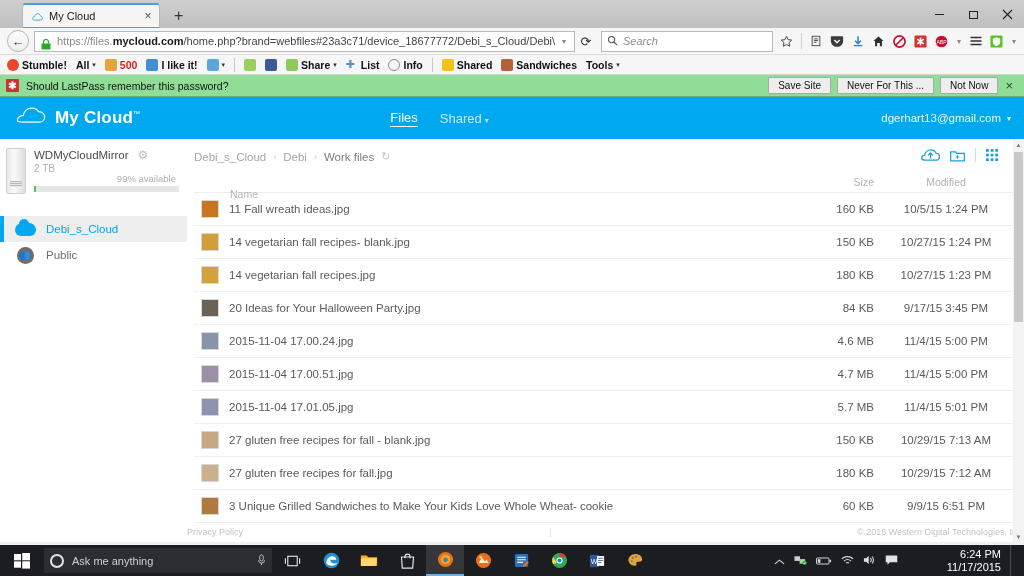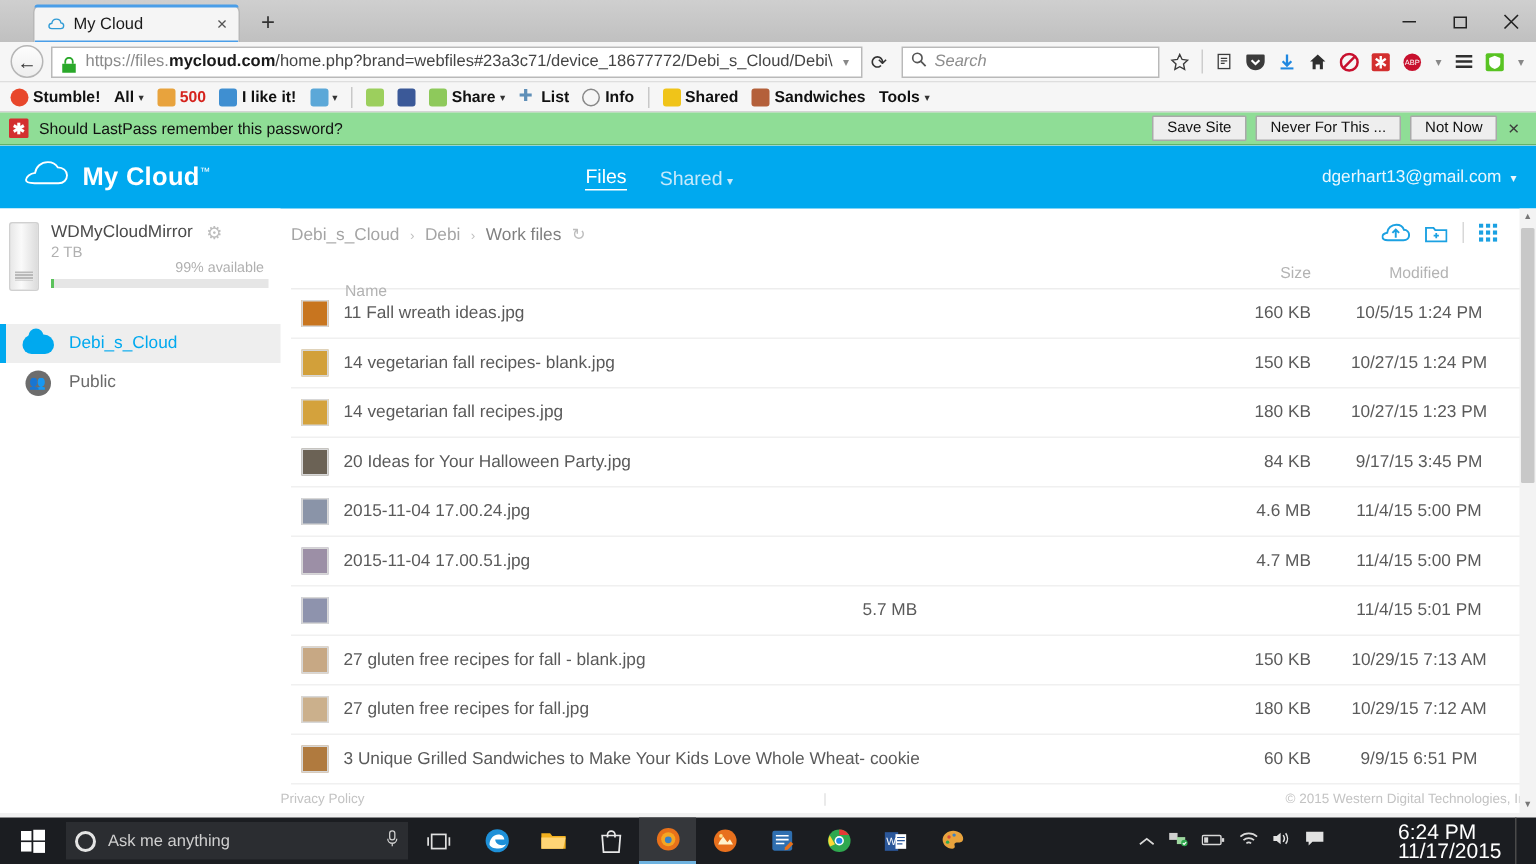--- a/index.html
+++ b/index.html
@@ -169,21 +169,21 @@
     display: flex; align-items: center; height: 22px; font-size: 10.5px; color: #b3b3b3;
     margin-top: 8px; border-bottom: 1px solid #ededed;
   }
   .c-name { flex: 1; padding-left: 36px; margin-top: 24px; }
   .c-size { width: 120px; text-align: right; }
   .c-mod  { width: 150px; text-align: center; padding-right: 6px;}
 
   .rows { }
   .row {
     display: flex; align-items: center; height: 33px;
-    border-bottom: 1px solid #f0f0f0; font-size: 11.5px; color: #5a5a5a; justify-content: space-between;
+    border-bottom: 1px solid #f0f0f0; font-size: 11.5px; color: #5a5a5a;
   }
   .thumb { width: 18px; height: 18px; flex: 0 0 18px; margin: 0 10px 0 7px; border: 1px solid #d7d7d7; }
   .row .name { flex: 1; white-space: nowrap; overflow: hidden; text-overflow: ellipsis; padding-right: 8px;}
   .row .size { width: 120px; text-align: right; }
   .row .mod  { width: 150px; text-align: center; padding-right: 6px;}
 
   .footer {
     position: absolute; left: 0; right: 0; bottom: 0; height: 20px;
     display: flex; align-items: center; justify-content: space-between;
     font-size: 9px; color: #c3c3c3; gap: 9px;
@@ -205,21 +205,21 @@
   .cortana {
     width: 228px; height: 25px; background: #2b2d31; display: flex; align-items: center;
     padding: 0 6px; gap: 8px;
   }
   .cortana-ring { width: 14px; height: 14px; border: 2px solid #e4e4e4; border-radius: 50%; flex: 0 0 14px; }
   .cortana-ph { font-size: 11px; color: #cfcfcf; flex: 1; }
   .taskview { width: 40px; height: 31px; display: flex; align-items: center; justify-content: center; }
   .tb-app { width: 38px; height: 31px; display: flex; align-items: center; justify-content: center; }
   .tb-app.active { background: #35373b; border-bottom: 2px solid #6fb3e0; }
   .tray { margin-left: auto; display: flex; align-items: center; gap: 9px; padding-right: 8px; color: #e6e6e6; }
-  .clock { font-size: 14px; color: #fff; text-align: left; line-height: 13px; padding-left: 2px; margin-left: 38px;}
+  .clock { font-size: 11px; color: #fff; text-align: right; line-height: 13px; padding-left: 2px; margin-left: 38px;}
   .showdesk { width: 6px; height: 31px; border-left: 1px solid #4a4a4a; }
 </style>
 </head>
 <body>
 
 <div class="browser">
 
   <div class="tabstrip">
     <div class="tab">
       <span class="tab-favicon">
@@ -536,20 +536,21 @@
               <span class="mod">11/4/15 5:00 PM</span>
             </div>
             <div class="row">
               <span class="thumb" style="background: rgb(156, 143, 166);"></span>
               <span class="name">2015-11-04 17.00.51.jpg</span>
               <span class="size">4.7 MB</span>
               <span class="mod">11/4/15 5:00 PM</span>
             </div>
             <div class="row">
               <span class="thumb" style="background: rgb(142, 147, 173);"></span>
+              <span class="name">2015-11-04 17.01.05.jpg</span>
               <span class="size">5.7 MB</span>
               <span class="mod">11/4/15 5:01 PM</span>
             </div>
             <div class="row">
               <span class="thumb" style="background: rgb(199, 168, 132);"></span>
               <span class="name">27 gluten free recipes for fall - blank.jpg</span>
               <span class="size">150 KB</span>
               <span class="mod">10/29/15 7:13 AM</span>
             </div>
             <div class="row">

